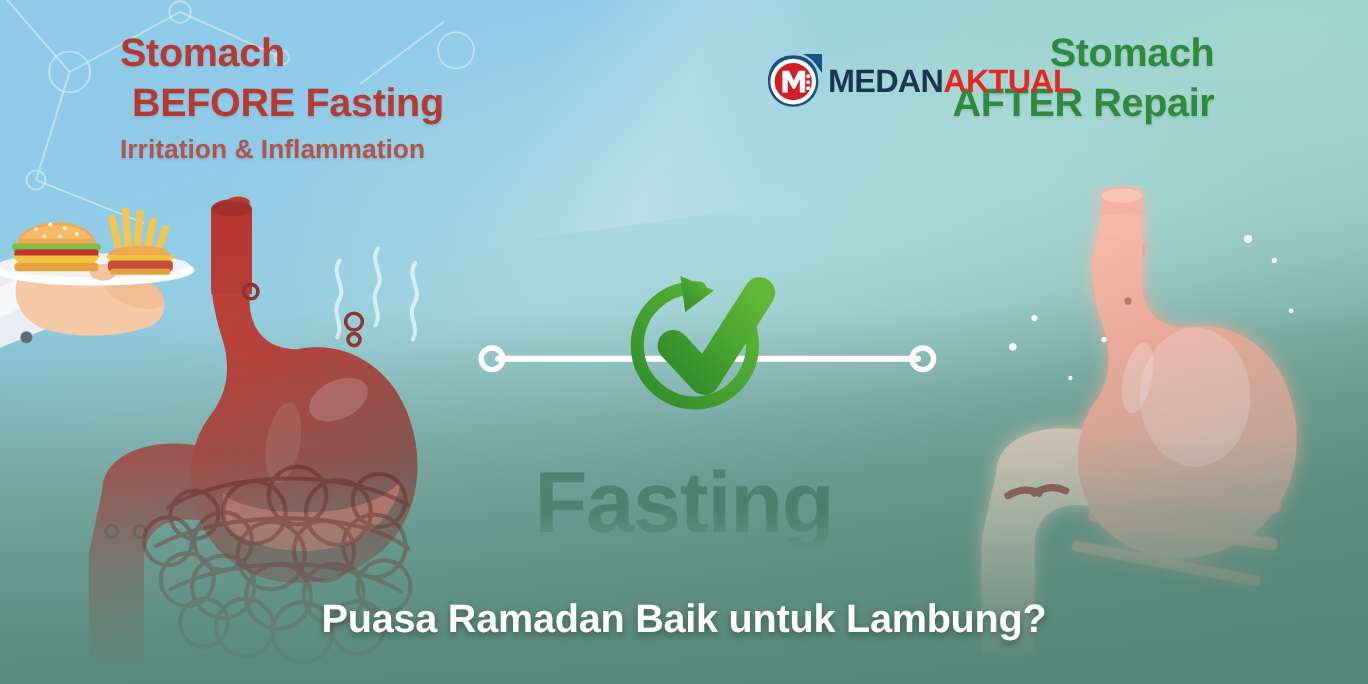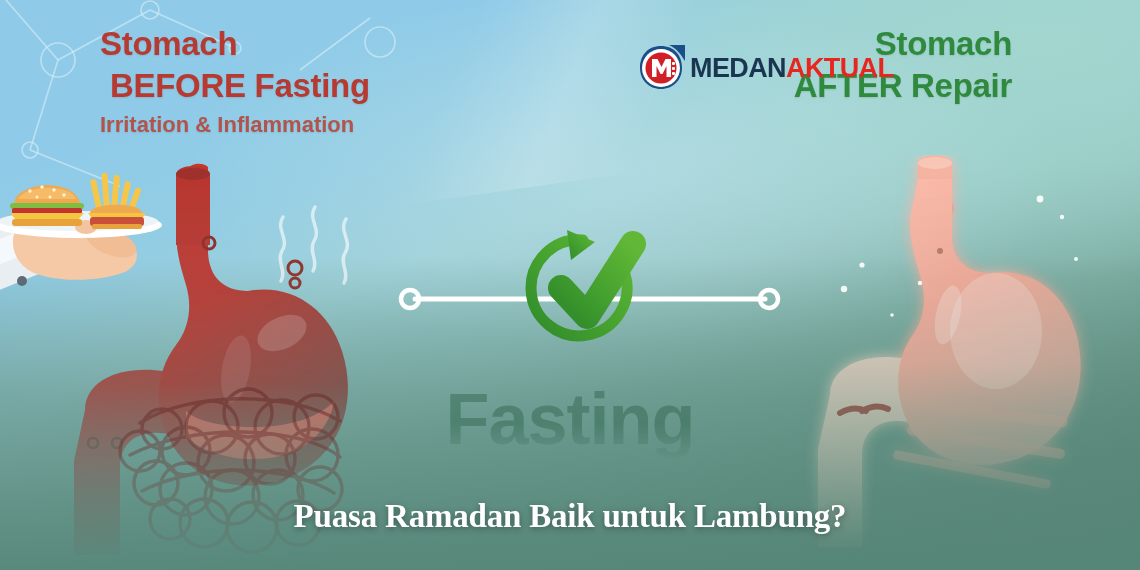--- a/index.html
+++ b/index.html
@@ -121,21 +121,20 @@
   .title {
     position: absolute;
     left: 0; right: 0; bottom: 34px;
     text-align: center;
     color: #ffffff;
     font-weight: bold;
     font-size: 33px;
     line-height: 1.22;
     letter-spacing: -0.2px;
     text-shadow: 0 2px 6px rgba(0,0,0,0.35);
-    font-family: Liberation Serif, serif;
   }
   .title div { white-space: nowrap; }
 </style>
 </head>
 <body>
 
 <div id="stage">
 
   <div class="bg-base"></div>
   <div class="bg-right-tint"></div>

